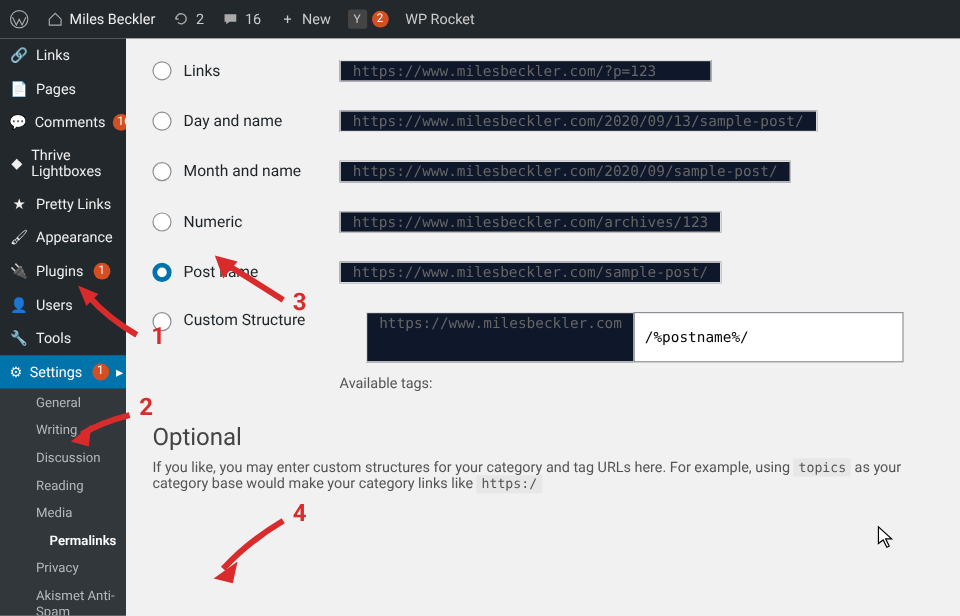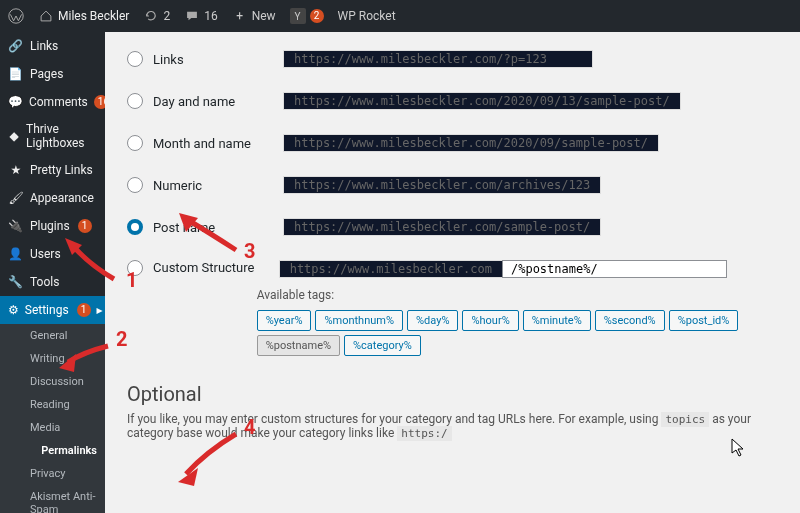--- a/index.html
+++ b/index.html
@@ -15,21 +15,21 @@
     .sidebar .item.open { background: #0073aa; color: #fff; }
     .sidebar .subs { background: #32373c; }
     .sidebar .sub { padding: 5px 8px 5px 14px; color: #b4b9be; font-size: 11px; cursor: pointer; margin-left: 16px; }
     .sidebar .sub.current { color: #fff; font-weight: 600; text-align: right; }
     .content { flex: 1; padding: 6px 22px 40px 22px; overflow: hidden; position: relative; }
     .row { display: flex; align-items: center; padding: 12px 0; }
     .radio { width: 16px; height: 16px; border: 1px solid #8c8f94; border-radius: 50%; margin-right: 10px; flex: none; background: #fff; }
     .radio.checked { border-color: #0073aa; border-width: 4px; }
     .rlabel { width: 130px; color: #1d2327; font-size: 13px; }
     .urlbox { background: #0f172a; color: #666; font-family: Consolas, Monaco, monospace; font-size: 12px; padding: 1px 10px; border: 1px solid #ddd; min-width: 310px; display: inline-block; }
-    .custom-input { font-family: Consolas, Monaco, monospace; font-size: 12px; padding: 4px 8px; border: 1px solid #8c8f94; background: #fff; height: 18px; width: 225px; }
+    .custom-input { font-family: Consolas, Monaco, monospace; font-size: 12px; padding: 4px 8px; border: 1px solid #8c8f94; background: #fff; height: 42px; width: 225px; }
     .tag { display: inline-block; border: 1px solid #0073aa; color: #0073aa; background: #f6f7f7; padding: 3px 8px; font-size: 11px; margin: 4px 4px 0 0; border-radius: 2px; cursor: pointer; }
     .tag.sel { background: #e5e5e5; border-color: #999; color: #555; }
     h2 { font-size: 20px; font-weight: 400; margin: 14px 0 6px; }
     .desc { font-size: 12px; color: #555; margin-bottom: 14px; }
     code { background: #e7e7e7; padding: 1px 4px; font-family: Consolas, Monaco, monospace; font-size: 11px; }
     .formrow { display: flex; align-items: center; padding: 10px 0; }
     .annot { position: absolute; pointer-events: none; z-index: 50; }
     .annot svg { overflow: visible; }
     .annot text { font-size: 20px; font-weight: 700; fill: #d92b2b; }
     .arrowpath { stroke: #d92b2b; stroke-width: 5; fill: none; }
@@ -175,21 +175,20 @@
       </div>
     <div class="row" style="align-items:flex-start;">
       <span class="radio"></span>
       <span class="rlabel">Custom Structure</span>
       <div>
         <div style="display:flex;gap:0;margin-left:22px;">
           <span class="urlbox" style="min-width:auto;border-right:0;">https://www.milesbeckler.com</span>
           <input class="custom-input" value="/%postname%/" style="">
         </div>
         <div style="margin-top:10px;font-size:12px;color:#555;">Available tags:</div>
-        <div style="margin-top:4px;"><span class="tag">%year%</span><span class="tag">%monthnum%</span><span class="tag">%day%</span><span class="tag">%hour%</span><span class="tag">%minute%</span><span class="tag">%second%</span><span class="tag">%post_id%</span><span class="tag sel">%postname%</span><span class="tag">%category%</span></div>
       </div>
     </div>
 
     <h2>Optional</h2>
     <p class="desc">
       <span>If you like, you may enter custom structures for your category and tag URLs here. For example, using </span><code>topics</code><span> as your category base would make your category links like </span><code>https:/</code>
     </p>
     <div class="formrow">
       
       

